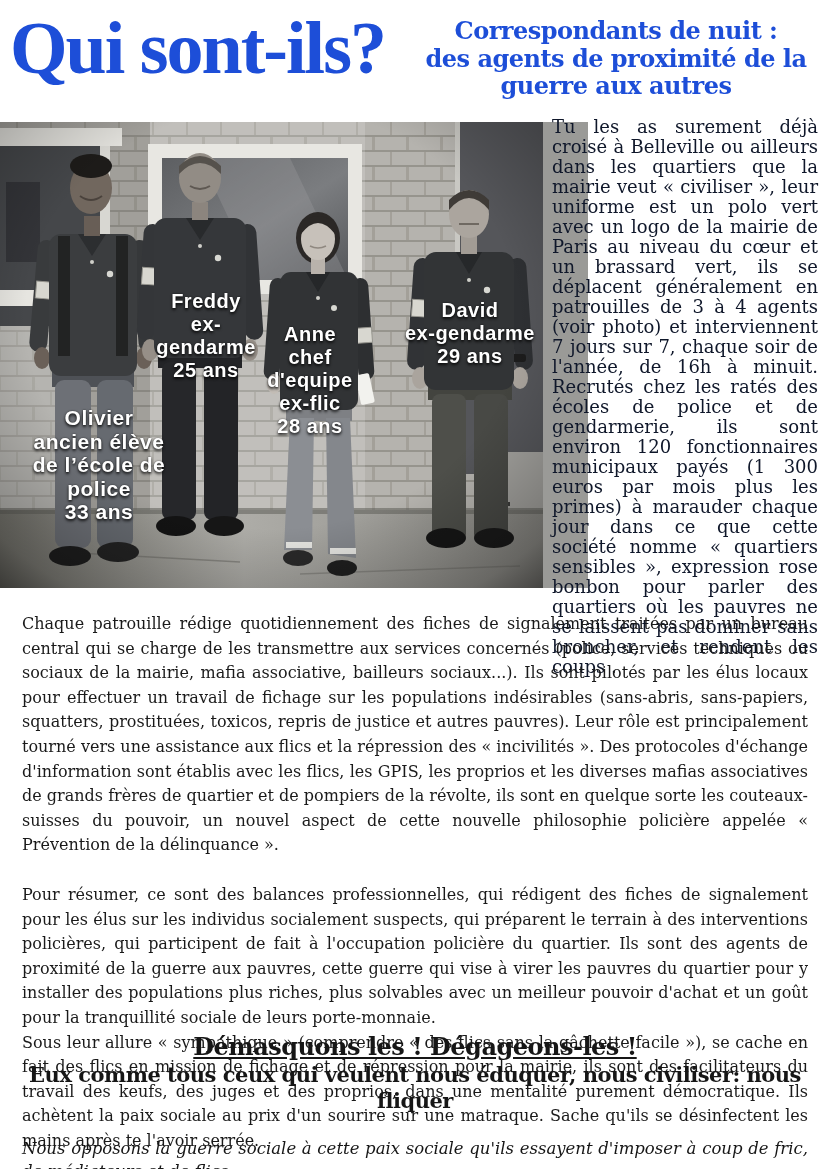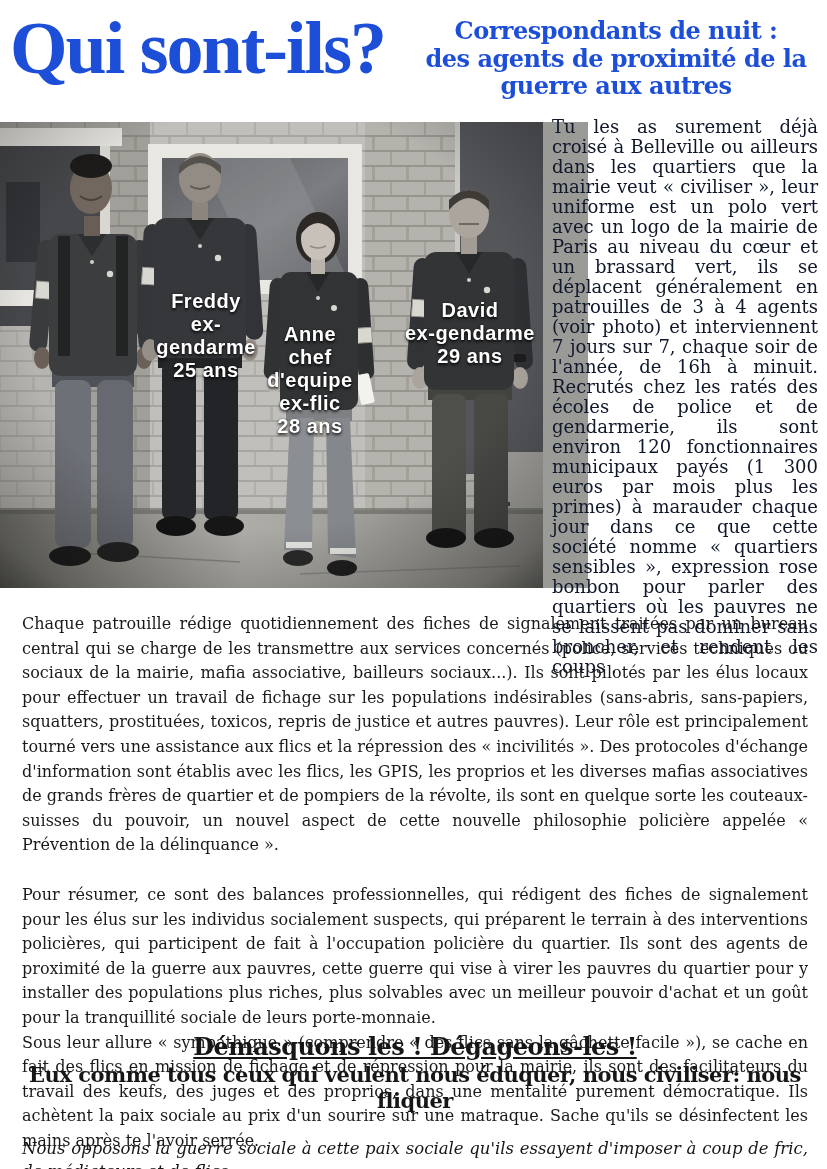--- a/index.html
+++ b/index.html
@@ -256,20 +256,27 @@
       <div>chef</div>
       <div>d'equipe</div>
       <div>ex-flic</div>
       <div>28 ans</div>
     </div>
     <div class="plabel" style="left:470px;top:177px">
       <div>David</div>
       <div>ex-gendarme</div>
       <div>29 ans</div>
     </div>
+    <div class="plabel olivier" style="left:99px;top:284px">
+      <div>Olivier</div>
+      <div>ancien élève</div>
+      <div>de l’école de</div>
+      <div>police</div>
+      <div>33 ans</div>
+    </div>
   </div>
 
   <div class="intro-col">Tu les as surement déjà croisé à Belleville ou ailleurs dans les quartiers que la mairie veut « civiliser », leur uniforme est un polo vert avec un logo de la mairie de Paris au niveau du cœur et un brassard vert, ils se déplacent généralement en patrouilles de 3 à 4 agents (voir photo) et interviennent 7 jours sur 7, chaque soir de l'année, de 16h à minuit. Recrutés chez les ratés des écoles de police et de gendarmerie, ils sont environ 120 fonctionnaires municipaux payés (1 300 euros par mois plus les primes) à marauder chaque jour dans ce que cette société nomme « quartiers sensibles », expression rose bonbon pour parler des quartiers où les pauvres ne se laissent pas dominer sans broncher, et rendent les coups .</div>
 
   <div class="body-text">
     <p>Chaque patrouille rédige quotidiennement des fiches de signalement traitées par un bureau central qui se charge de les transmettre aux services concernés (police, services techniques ou sociaux de la mairie, mafia associative, bailleurs sociaux...).  Ils sont pilotés par les élus locaux pour effectuer un travail de fichage sur les populations indésirables (sans-abris, sans-papiers, squatters, prostituées, toxicos, repris de justice et autres pauvres). Leur rôle est principalement tourné vers une assistance aux flics et la répression des « incivilités ». Des protocoles d'échange d'information sont établis avec les flics, les GPIS, les proprios et les diverses mafias associatives de grands frères de quartier et de pompiers de la révolte, ils sont en quelque sorte les couteaux-suisses du pouvoir, un nouvel aspect de cette nouvelle philosophie policière appelée « Prévention de la délinquance ».</p>
     <p class="gap">Pour résumer, ce sont des balances professionnelles, qui rédigent des fiches de signalement pour les élus sur les individus socialement suspects, qui préparent le terrain à des interventions policières, qui participent de fait à l'occupation policière du quartier. Ils sont des agents de proximité de la guerre aux pauvres, cette guerre qui vise à virer les pauvres du quartier pour y installer des populations plus riches, plus solvables avec un meilleur pouvoir d'achat et un goût pour la tranquillité sociale de leurs porte-monnaie.</p>
     <p>Sous leur allure « sympathique » (comprendre « des flics sans la gâchette facile »), se cache en fait des flics en mission de fichage et de répression pour la mairie, ils sont des facilitateurs du travail des keufs, des juges et des proprios, dans une mentalité purement démocratique. Ils achètent la paix sociale au prix d'un sourire sur une matraque. Sache qu'ils se désinfectent les mains après te l'avoir serrée.</p>
   </div>
 

